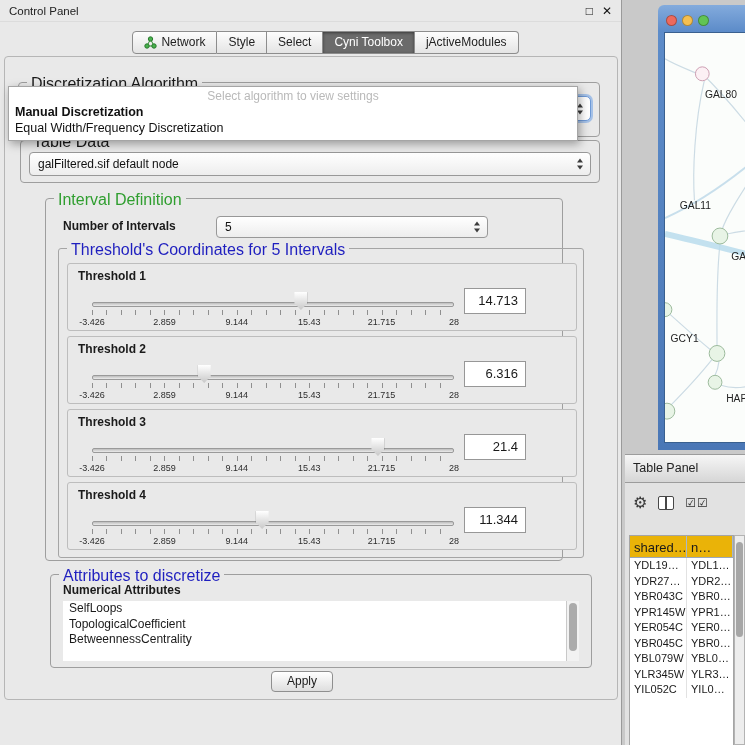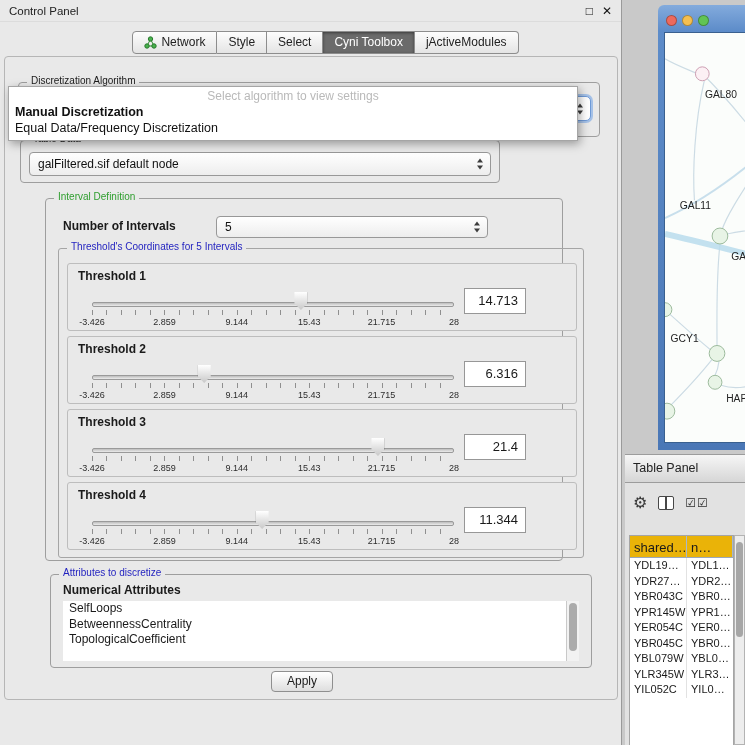--- a/index.html
+++ b/index.html
@@ -48,21 +48,21 @@
     background:#6b6b6b; color:#fff;
     box-shadow:inset 0 1px 3px rgba(0,0,0,.45);
   }
 
   
   .group {
     position:absolute; border:1px solid #9e9e9e; border-radius:4px;
   }
   .group-label {
     position:absolute; top:-8px; left:8px; background:#e9e9e9;
-    padding:0 4px; font-size:10px; white-space:nowrap;
+    padding:0 4px; font-size:16px; white-space:nowrap;
   }
   .group-label.green { color:#2f9e2f; }
   .group-label.blue  { color:#1f1fbf; }
 
   
   .combo {
     position:absolute; display:flex; align-items:center;
     background:linear-gradient(#ffffff,#ededed);
     border:1px solid #989898; border-radius:4px;
     padding-left:8px; font-size:12px; color:#111;
@@ -90,21 +90,21 @@
     position:absolute; left:8px; top:86px; width:570px; z-index:30;
     background:#fff; border:1px solid #a5a5a5;
     box-shadow:2px 3px 9px rgba(0,0,0,.35);
     padding:2px 0 4px;
   }
   .popup-placeholder { height:15px; line-height:15px; text-align:center; color:#b9b9b9; font-size:12px; }
   .popup-opt { height:16px; line-height:16px; padding-left:6px; font-size:12.5px; color:#111; }
   .popup-opt.bold { font-weight:bold; }
 
   
-  .td-group { left:20px; top:140px; width:480px; height:43px; z-index:1; }
+  .td-group { left:20px; top:140px; width:580px; height:43px; z-index:1; }
   .td-combo { left:8px; right:8px; top:11px; height:24px; }
 
   
   .interval-group { left:45px; top:198px; width:518px; height:363px; }
   .noi-label { position:absolute; left:17px; top:20px; font-weight:bold; font-size:12px; }
   .noi-combo { left:170px; top:17px; width:272px; height:22px; }
   .thr-group { position:absolute; left:12px; top:49px; width:526px; height:310px; border:1px solid #a5a5a5; border-radius:3px; }
 
   .thr-box {
     position:absolute; left:8px; width:510px; height:68px;
@@ -259,21 +259,21 @@
   <div class="group alg-group">
     <span class="group-label">Discretization Algorithm</span>
     <div class="combo alg-combo">
       <span class="arrows"></span>
     </div>
   </div>
 
   <div class="popup">
     <div class="popup-placeholder">Select algorithm to view settings</div>
     <div class="popup-opt bold">Manual Discretization</div>
-    <div class="popup-opt">Equal Data/Frequency Discretization</div>
+    <div class="popup-opt">Equal Width/Frequency Discretization</div>
   </div>
 
   <div class="group td-group">
     <span class="group-label">Table Data</span>
     <div class="combo td-combo">
       <span>galFiltered.sif default node</span>
       <span class="arrows"></span>
     </div>
   </div>
 
@@ -353,22 +353,22 @@
         <div class="value-box">11.344</div>
       </div>
     </div>
   </div>
 
   <div class="group attr-group">
     <span class="group-label blue">Attributes to discretize</span>
     <div class="attr-title">Numerical Attributes</div>
     <div class="attr-list">
       <div class="attr-item">SelfLoops</div>
+      <div class="attr-item">TopologicalCoefficient</div>
       <div class="attr-item">BetweennessCentrality</div>
-      <div class="attr-item">TopologicalCoefficient</div>
       <div class="list-scroll">
         <div class="thumb-v"></div>
       </div>
     </div>
   </div>
 
   <div class="apply-btn">Apply</div>
 
 </div>
 

